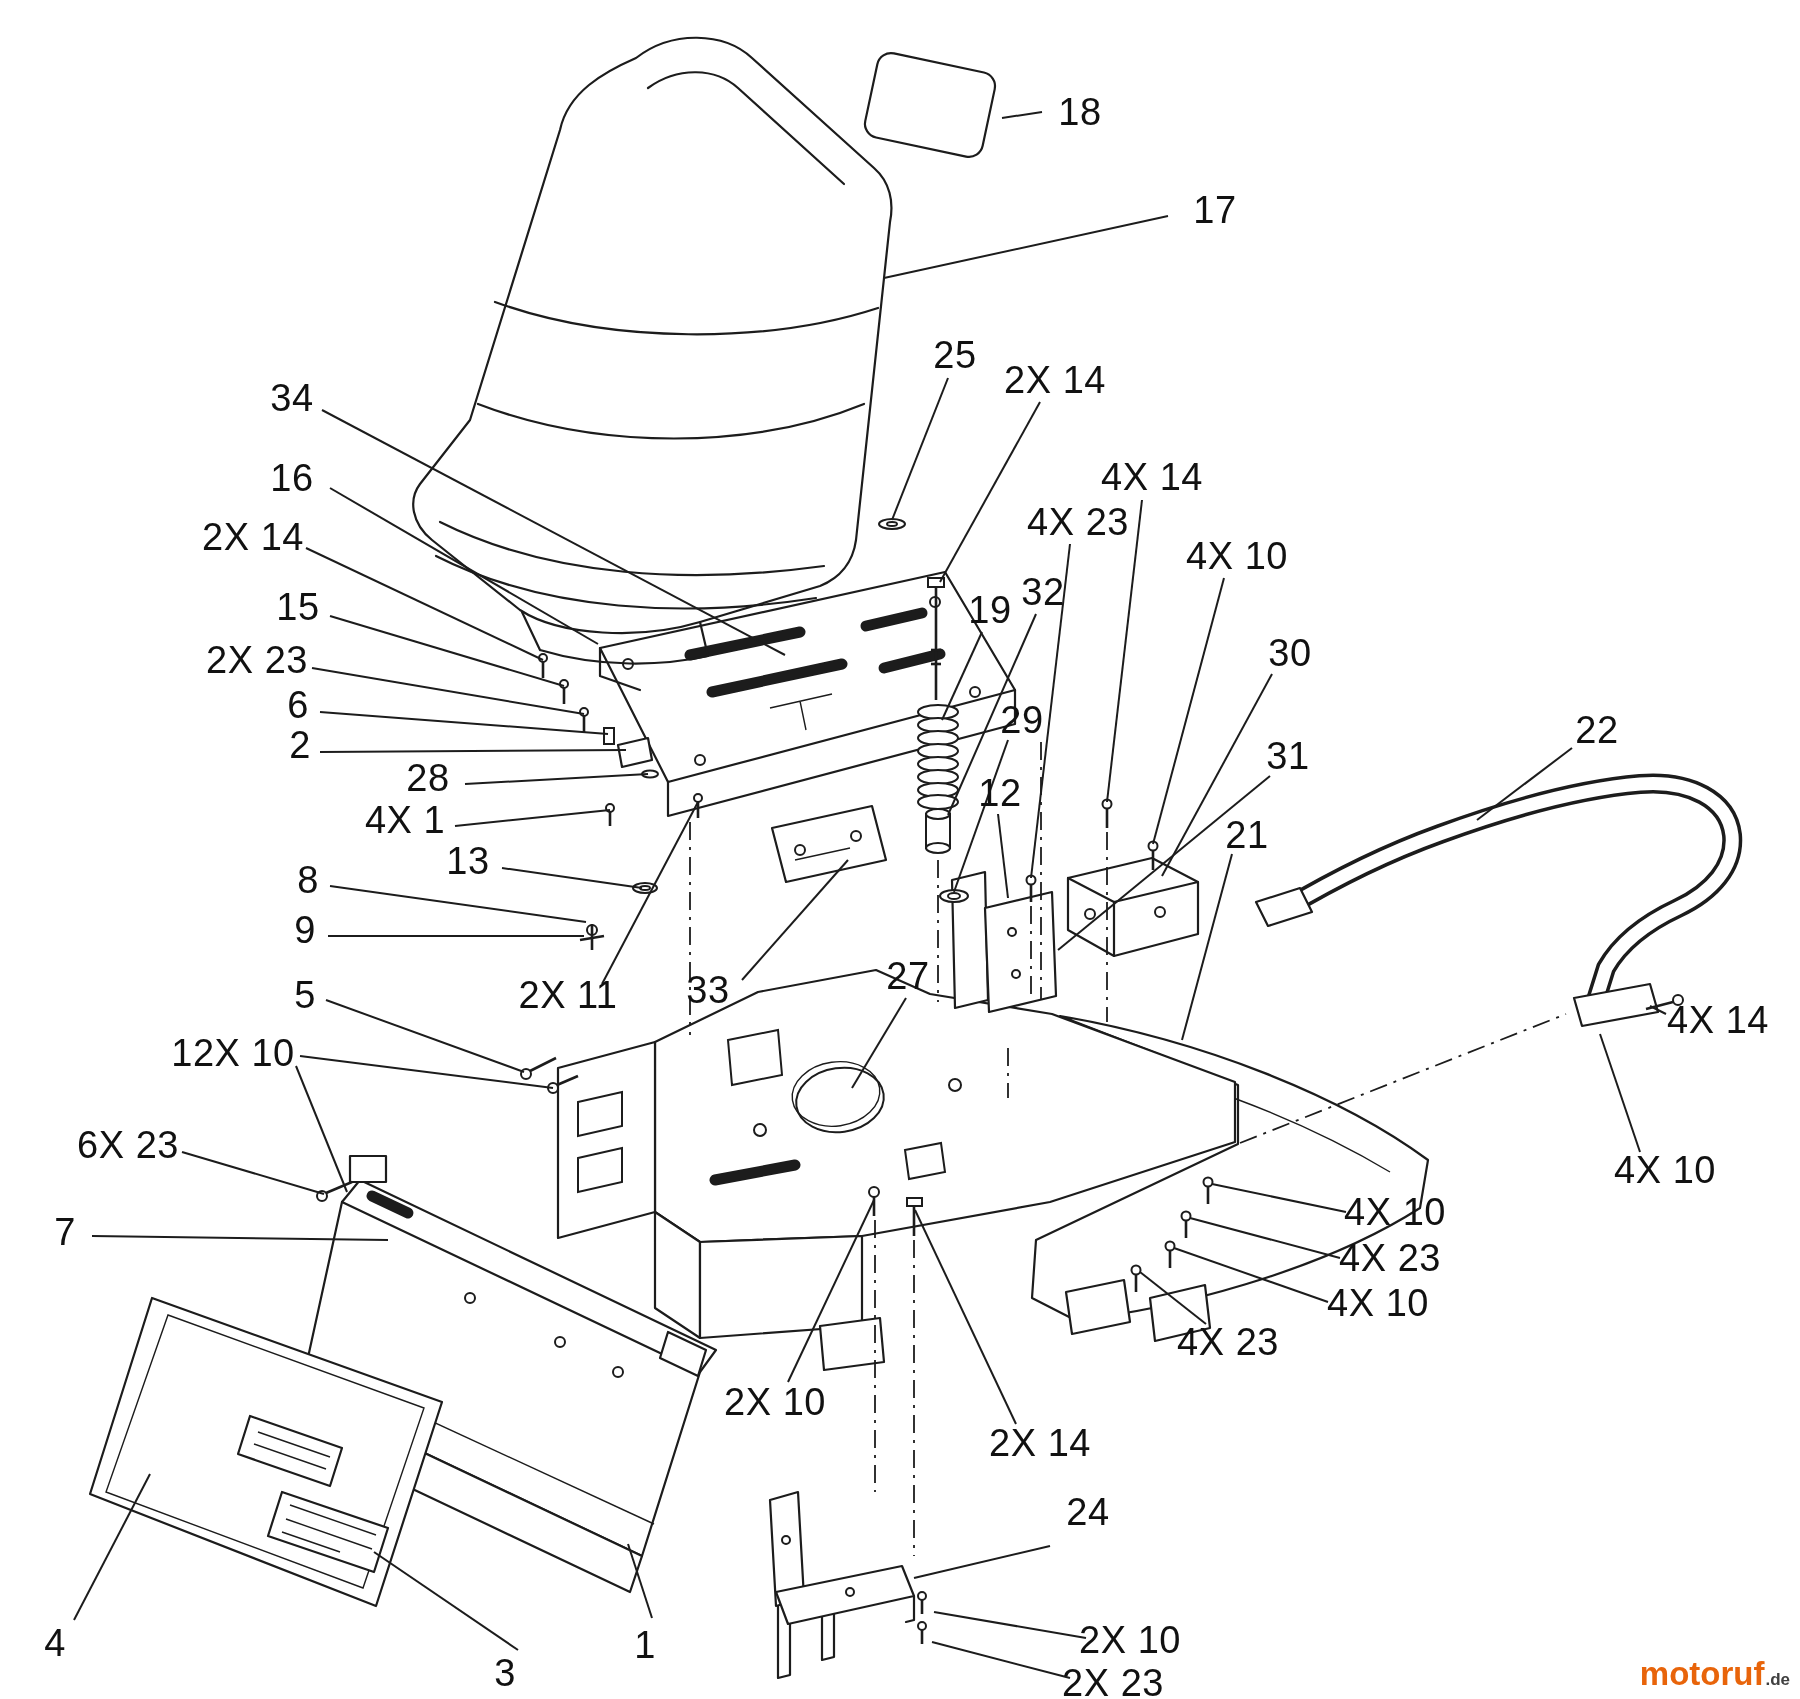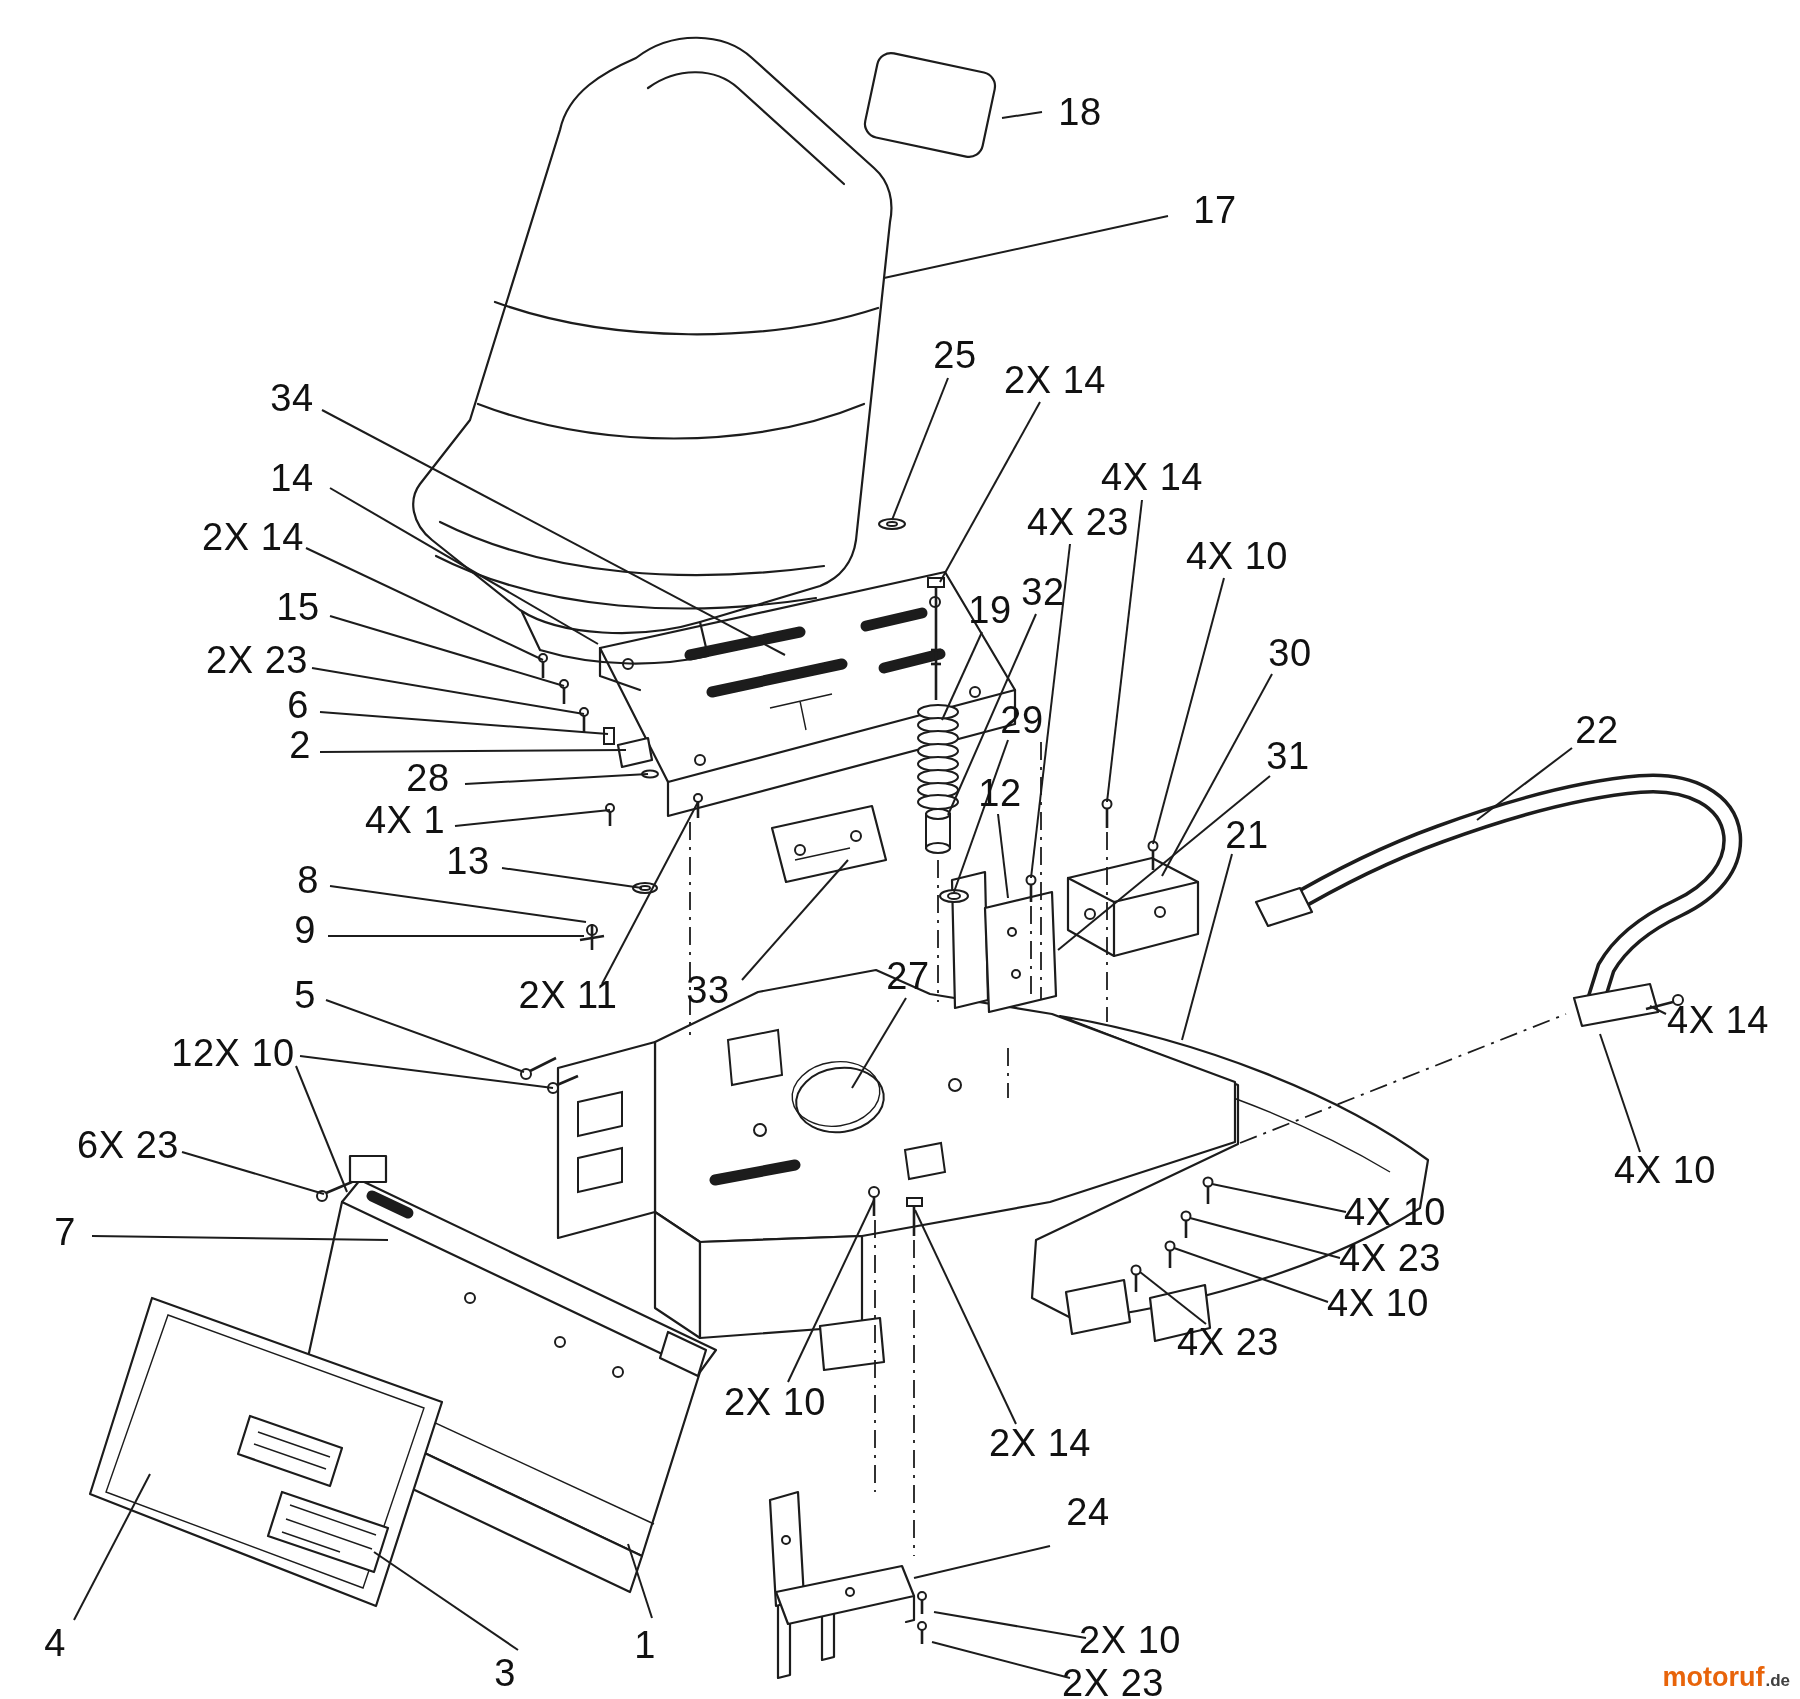--- a/index.html
+++ b/index.html
@@ -18,21 +18,21 @@
   .dashg path{fill:none;stroke:#1c1c1c;stroke-width:1.8;stroke-dasharray:18 7 3 7}
   .tube-o{fill:none;stroke:#1c1c1c;stroke-width:20;stroke-linecap:round}
   .tube-i{fill:none;stroke:#ffffff;stroke-width:13;stroke-linecap:round}
   .fast line{stroke:#1c1c1c;stroke-width:2.6}
   .fast circle,.fast ellipse,.fast rect{fill:#ffffff;stroke:#1c1c1c;stroke-width:2}
   .callout{
     position:absolute;transform:translate(-50%,-50%);
     font-size:38px;color:#111111;white-space:nowrap;letter-spacing:.5px;
   }
   .watermark{position:absolute;right:10px;bottom:6px;display:flex;align-items:baseline;gap:1px}
-  .watermark .brand{font-size:27px;font-weight:bold}
+  .watermark .brand{font-size:33px;font-weight:bold}
   .watermark .tld{font-size:17px;font-weight:bold}
 </style>
 </head>
 <body>
 
 <svg class="diagram" width="1800" height="1699" viewBox="0 0 1800 1699" role="img">
 
   <g>
     <path class="fillw" d="M1060,1016 C1200,1040 1340,1095 1428,1160 L1420,1208 C1320,1272 1170,1310 1075,1320 L1032,1298 L1036,1240 L1238,1144 L1238,1085 Z"></path>
     <path class="thin" d="M1060,1050 C1180,1072 1300,1118 1390,1172"></path>
@@ -285,21 +285,21 @@
     <line x1="1086" y1="1638" x2="934" y2="1612"></line>
     <line x1="1070" y1="1678" x2="932" y2="1642"></line>
   </g>
 </svg>
 
 <div class="callout" style="left:1080px;top:112px">18</div>
 <div class="callout" style="left:1215px;top:210px">17</div>
 <div class="callout" style="left:955px;top:355px">25</div>
 <div class="callout" style="left:1055px;top:380px">2X 14</div>
 <div class="callout" style="left:292px;top:398px">34</div>
-<div class="callout" style="left:292px;top:478px">14</div>
+<div class="callout" style="left:292px;top:478px">16</div>
 <div class="callout" style="left:253px;top:537px">2X 14</div>
 <div class="callout" style="left:298px;top:607px">15</div>
 <div class="callout" style="left:257px;top:660px">2X 23</div>
 <div class="callout" style="left:298px;top:705px">6</div>
 <div class="callout" style="left:300px;top:745px">2</div>
 <div class="callout" style="left:428px;top:778px">28</div>
 <div class="callout" style="left:405px;top:820px">4X 1</div>
 <div class="callout" style="left:468px;top:861px">13</div>
 <div class="callout" style="left:308px;top:880px">8</div>
 <div class="callout" style="left:305px;top:930px">9</div>

